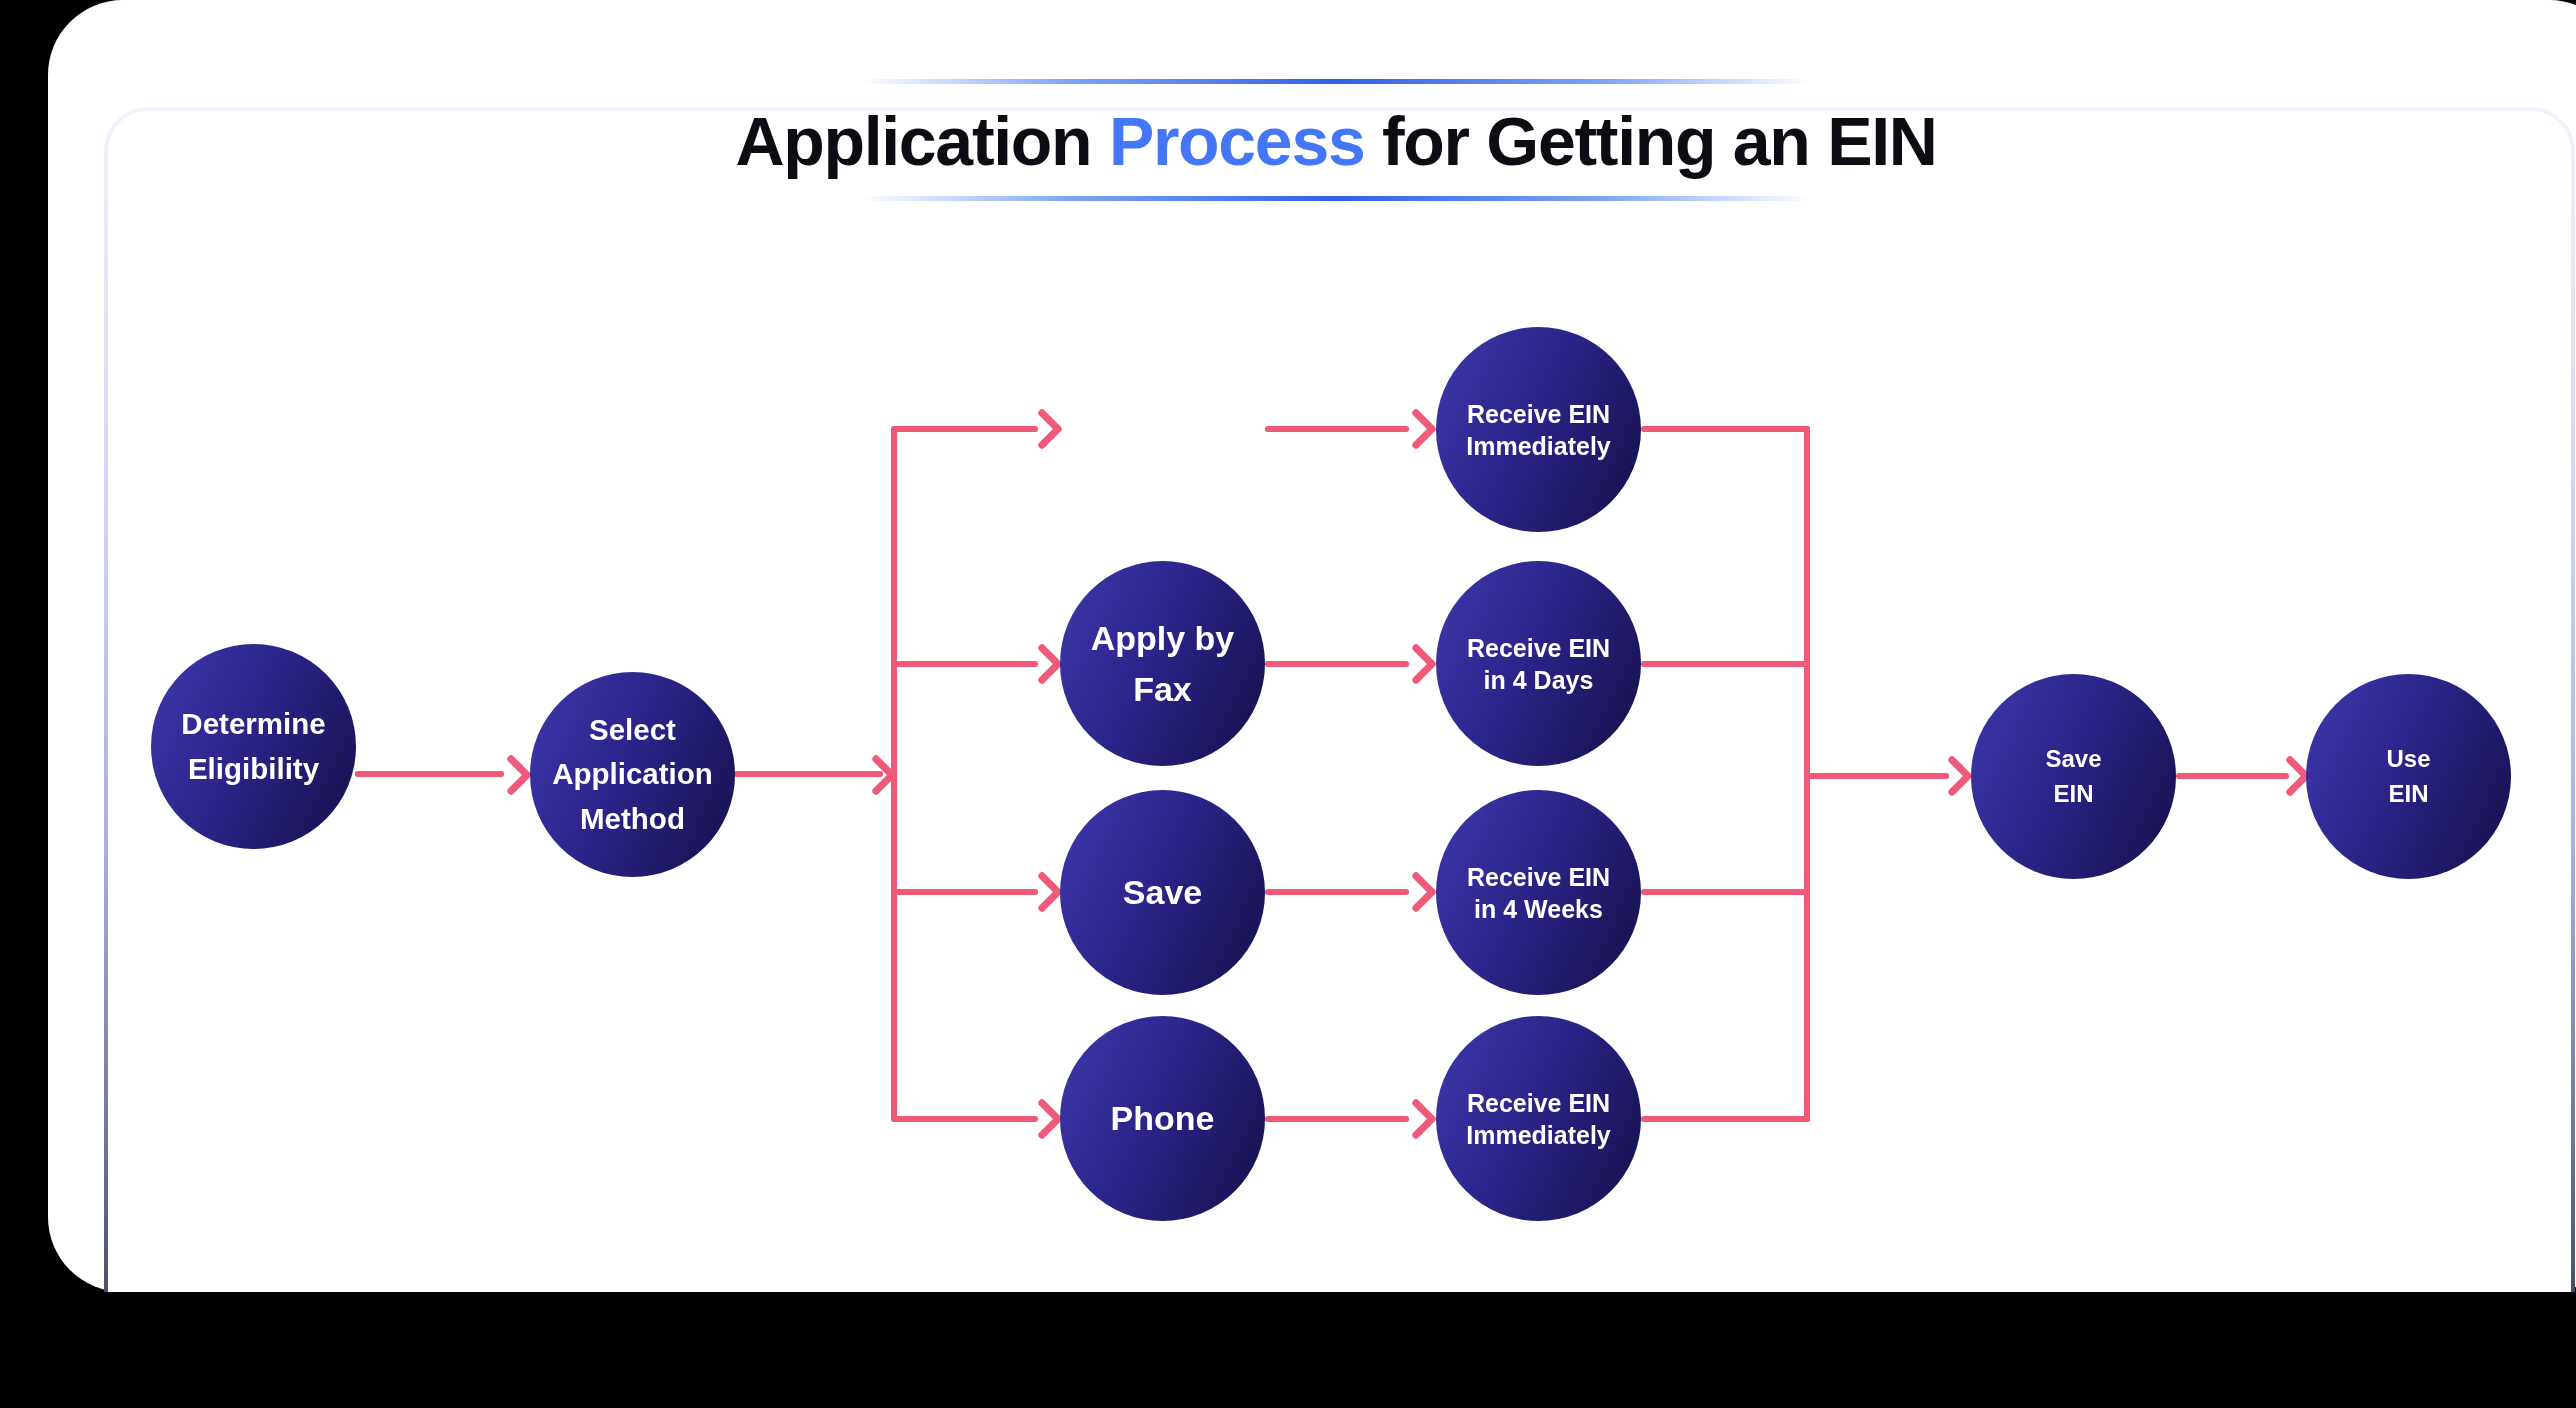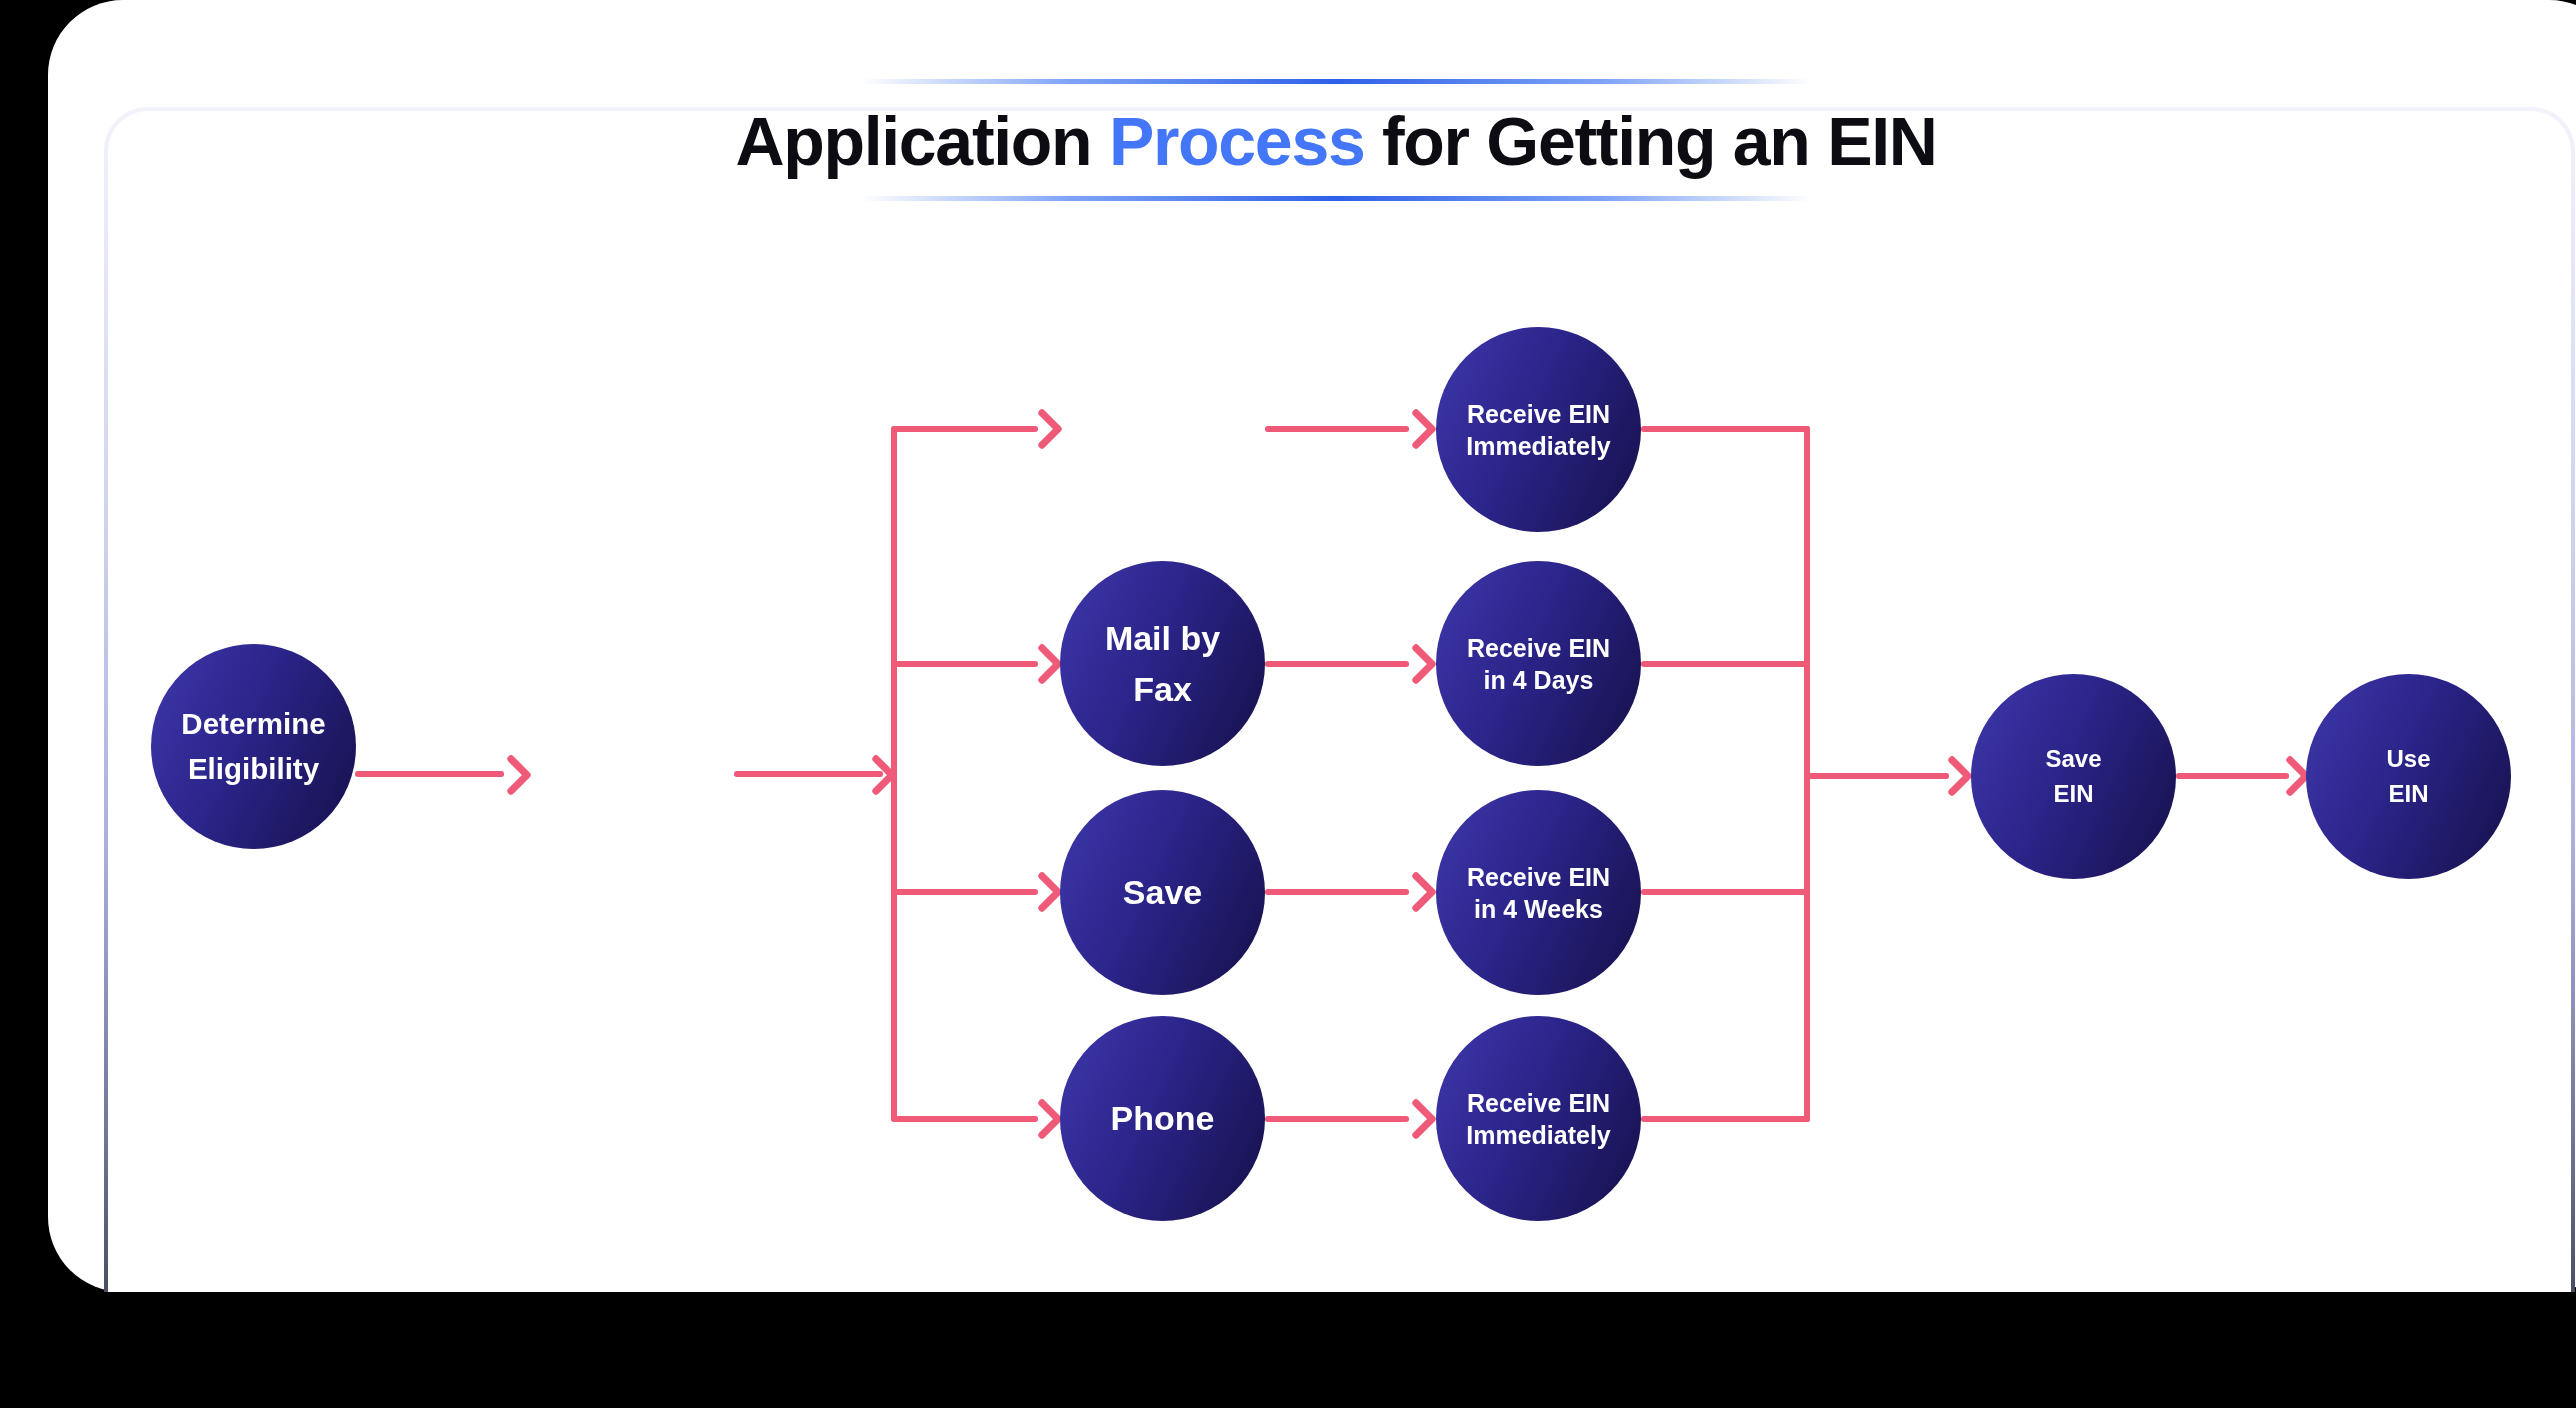--- a/index.html
+++ b/index.html
@@ -109,21 +109,24 @@
       </svg></div>
   <div class="chev" style="left:1900px;top:756px;"><svg width="24" height="40" viewBox="0 0 36 60">
         <polyline points="6,6 30,30 6,54" fill="none" stroke="#ee5a78" stroke-width="11" stroke-linecap="round" stroke-linejoin="round"></polyline>
       </svg></div>
   <div class="chev" style="left:2238px;top:756px;"><svg width="24" height="40" viewBox="0 0 36 60">
         <polyline points="6,6 30,30 6,54" fill="none" stroke="#ee5a78" stroke-width="11" stroke-linecap="round" stroke-linejoin="round"></polyline>
       </svg></div>
 
   <div class="node fz44" style="left:103px;top:644px;">Determine
 Eligibility</div>
-  <div class="node fz50" style="left:1012px;top:561px;">Mail by
+  <div class="node fz44" style="left:482px;top:672px;">Select
+Application
+Method</div>
+  <div class="node fz50" style="left:1012px;top:561px;">Apply by
 Fax</div>
   <div class="node fz50" style="left:1012px;top:790px;">Save</div>
   <div class="node fz50" style="left:1012px;top:1016px;">Phone</div>
   <div class="node fz43" style="left:1388px;top:327px;">Receive EIN
 Immediately</div>
   <div class="node fz43" style="left:1388px;top:561px;">Receive EIN
 in 4 Days</div>
   <div class="node fz43" style="left:1388px;top:790px;">Receive EIN
 in 4 Weeks</div>
   <div class="node fz43" style="left:1388px;top:1016px;">Receive EIN

